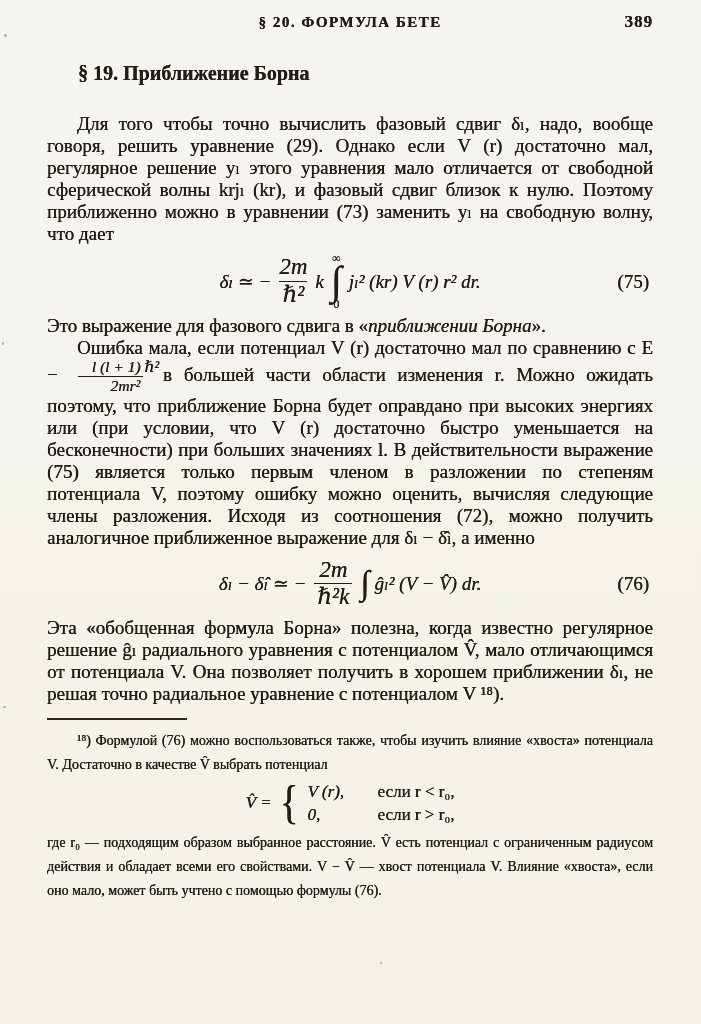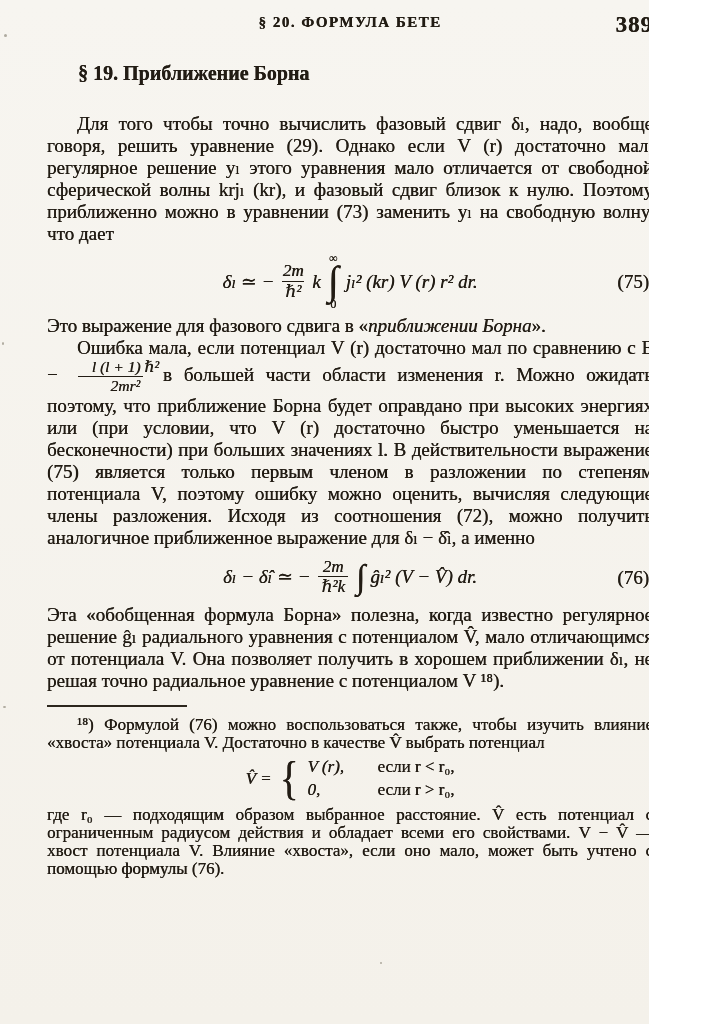--- a/index.html
+++ b/index.html
@@ -1,69 +1,69 @@
 <!DOCTYPE html>
 <html lang="ru"><head>
 <meta charset="utf-8">
 <style>
   html,body { margin:0; padding:0; }
   .page {
     position: relative;
-    width: 649px; height: 1024px;
+    width: 701px; height: 1024px;
     box-sizing: border-box;
     background: linear-gradient(#f7f5f0, #f4f1ea);
     color: #221c14;
     font-family: "Liberation Serif", "DejaVu Serif", serif;
     padding: 14px 0 0 0;
     overflow: hidden;
     text-shadow: 0.3px 0 0 currentColor;
   }
   .content { width: 606px; margin-left: 47px; }
 
   
   .running-head { position: relative; height: 24px; margin-bottom: 10px; }
   .rh-title {
     display:block; text-align:center;
     font-size: 15px; font-weight: 700; letter-spacing: 1.5px;
   }
-  .rh-num { position:absolute; right: 0; top: -2px; font-size: 23px; font-weight: 700; letter-spacing: 1px; }
+  .rh-num { position:absolute; right: 0; top: -2px; font-size: 17px; font-weight: 700; letter-spacing: 1px; }
 
   h2 { margin: 0; font-size: 20px; font-weight: 700; }
   .sec19 { margin: 24px 0 28px 31px; }
   .sec20 { text-align: center; margin: 20px 0 14px; }
 
   p { margin: 0; font-size: 19px; line-height: 22px; text-align: justify; }
   .indent { text-indent: 30px; }
   .noindent { text-indent: 0; }
   .it { font-style: italic; }
 
   
   .equation {
     position: relative;
     display: flex; align-items: center; justify-content: center;
     gap: 5px; font-size: 19px; font-style: italic; line-height: 1;
   }
   .eq75 { margin: 8px 0 6px; }
   .eq76 { margin: 9px 0 8px; }
   .eq-label { position: absolute; right: 4px; top: 50%; transform: translateY(-50%); font-style: normal; }
-  .frac { display: inline-flex; flex-direction: column; align-items: center; font-size: 17px; line-height: 1.05; margin: 0 3px; }
+  .frac { display: inline-flex; flex-direction: column; align-items: center; font-size: 23px; line-height: 1.05; margin: 0 3px; }
   .frac .den { border-top: 1.3px solid currentColor; padding: 1px 3px 0; margin-top: 1px; }
   .int-wrap { display: inline-flex; flex-direction: column; align-items: center; line-height: 1; margin: 0 2px; }
   .int-top, .int-bot { font-size: 12px; font-style: normal; line-height: 10px; }
   .int-sign { font-size: 40px; line-height: 36px; font-style: normal; }
   .int-lone { font-size: 34px; line-height: 30px; font-style: normal; }
 
   
   .ifrac { display: inline-flex; flex-direction: column; align-items: center; vertical-align: middle; font-size: 15.5px; line-height: 1.05; font-style: italic; margin: 0 4px; }
   .ifrac .den { border-top: 1.2px solid currentColor; padding: 1px 3px 0; margin-top: 1px; }
 
   
   .footnote { width: 606px; margin-left: 47px; }
   .fn-rule { width: 140px; border: 0; border-top: 2.5px solid #2c261d; margin: 13px 0 9px; }
-  .footnote p { font-size: 17px; line-height: 18px; }
+  .footnote p { font-size: 14px; line-height: 24px; }
   .fn-cases { display: flex; align-items: center; justify-content: center; gap: 7px; margin: 5px 0 6px; font-size: 17px; }
   .case-lhs { font-style: italic; }
   .case-brace { font-size: 46px; line-height: 40px; font-weight: 400; transform: scaleX(0.85); }
   .case-rows { display: inline-flex; flex-direction: column; gap: 3px; justify-content: space-between; }
   .case-row { display: flex; }
   .cv { width: 70px; font-style: italic; }
   .cc { font-style: normal; }
 
   
   .speck { position: absolute; background: #57503f; border-radius: 50%; opacity: .45; }

